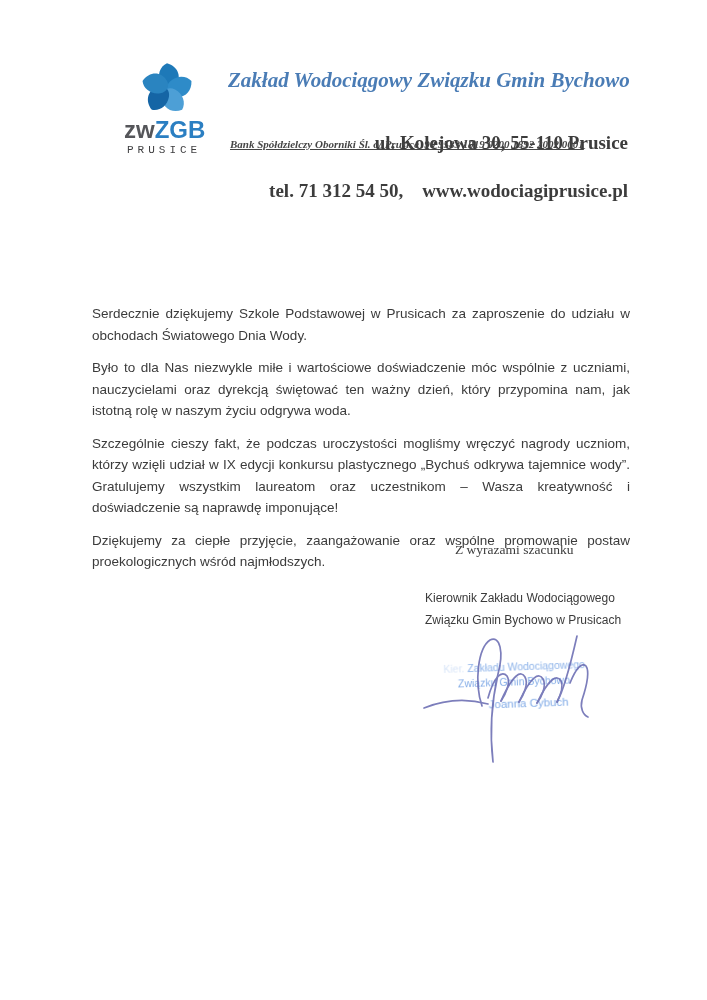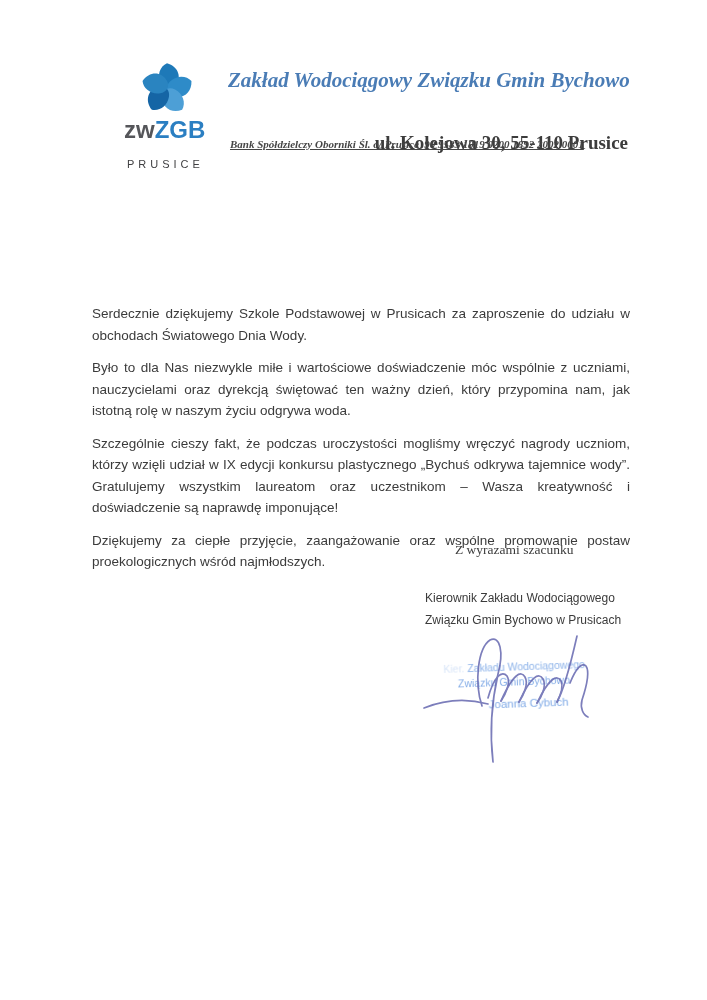--- a/index.html
+++ b/index.html
@@ -11,21 +11,21 @@
     overflow:hidden;
     font-family:"Liberation Sans", sans-serif;
     color:#3a3a3a;
   }
   
   .logo{position:absolute;left:124px;top:60px;width:86px;text-align:left;}
   .logo-drops{display:block;margin:0 auto;}
   .logo-word{font-family:"Liberation Sans",sans-serif;font-size:24px;font-weight:bold;line-height:24px;letter-spacing:0;}
   .logo-word .zw{color:#55565a;}
   .logo-word .zgb{color:#2b7fc2;}
-  .logo-city{font-family:Liberation Sans, sans-serif;font-size:11px;color:#3f3f41;letter-spacing:4px;margin-top:16px;padding-left:3px;}
+  .logo-city{font-family:Liberation Mono, monospace;font-size:11px;color:#3f3f41;letter-spacing:4px;margin-top:2px;padding-left:3px;}
   .header-title{
     position:absolute;left:228px;top:68px;width:410px;
     font-family:"Liberation Serif",serif;font-style:italic;font-weight:bold;
     font-size:21px;color:#4a7cb5;white-space:nowrap;
   }
   .header-address{
     position:absolute;left:230px;top:103px;width:398px;text-align:right;
     font-family:"Liberation Serif",serif;font-weight:bold;color:#3c3c3c;
     font-size:19px;line-height:16px;white-space:pre;
   }
@@ -73,20 +73,21 @@
       </g>
     </svg>
     <div class="logo-word"><span class="zw">zw</span><span class="zgb">ZGB</span></div>
     <div class="logo-city">PRUSICE</div>
   </div>
 
   <div class="header-title">Zakład Wodociągowy Związku Gmin Bychowo</div>
 
   <div class="header-address">
     <div>ul. Kolejowa 30, 55-110 Prusice</div>
+    <div>tel. 71 312 54 50,    www.wodociagiprusice.pl</div>
   </div>
 
   <div class="header-bank">Bank Spółdzielczy Oborniki Śl. o/ Prusice  90 9583 1019 0200 1892 2002 0001</div>
 
   <div class="letter-body">
     <p>Serdecznie dziękujemy Szkole Podstawowej w Prusicach za zaproszenie do udziału w obchodach Światowego Dnia Wody.</p>
     <p>Było to dla Nas niezwykle miłe i wartościowe doświadczenie móc wspólnie z uczniami, nauczycielami oraz dyrekcją świętować ten ważny dzień, który przypomina nam, jak istotną rolę w naszym życiu odgrywa woda.</p>
     <p>Szczególnie cieszy fakt, że podczas uroczystości mogliśmy wręczyć nagrody uczniom, którzy wzięli udział w IX edycji konkursu plastycznego „Bychuś odkrywa tajemnice wody”. Gratulujemy wszystkim laureatom oraz uczestnikom – Wasza kreatywność i doświadczenie są naprawdę imponujące!</p>
     <p>Dziękujemy za ciepłe przyjęcie, zaangażowanie oraz wspólne promowanie postaw proekologicznych wśród najmłodszych.</p>
   </div>

